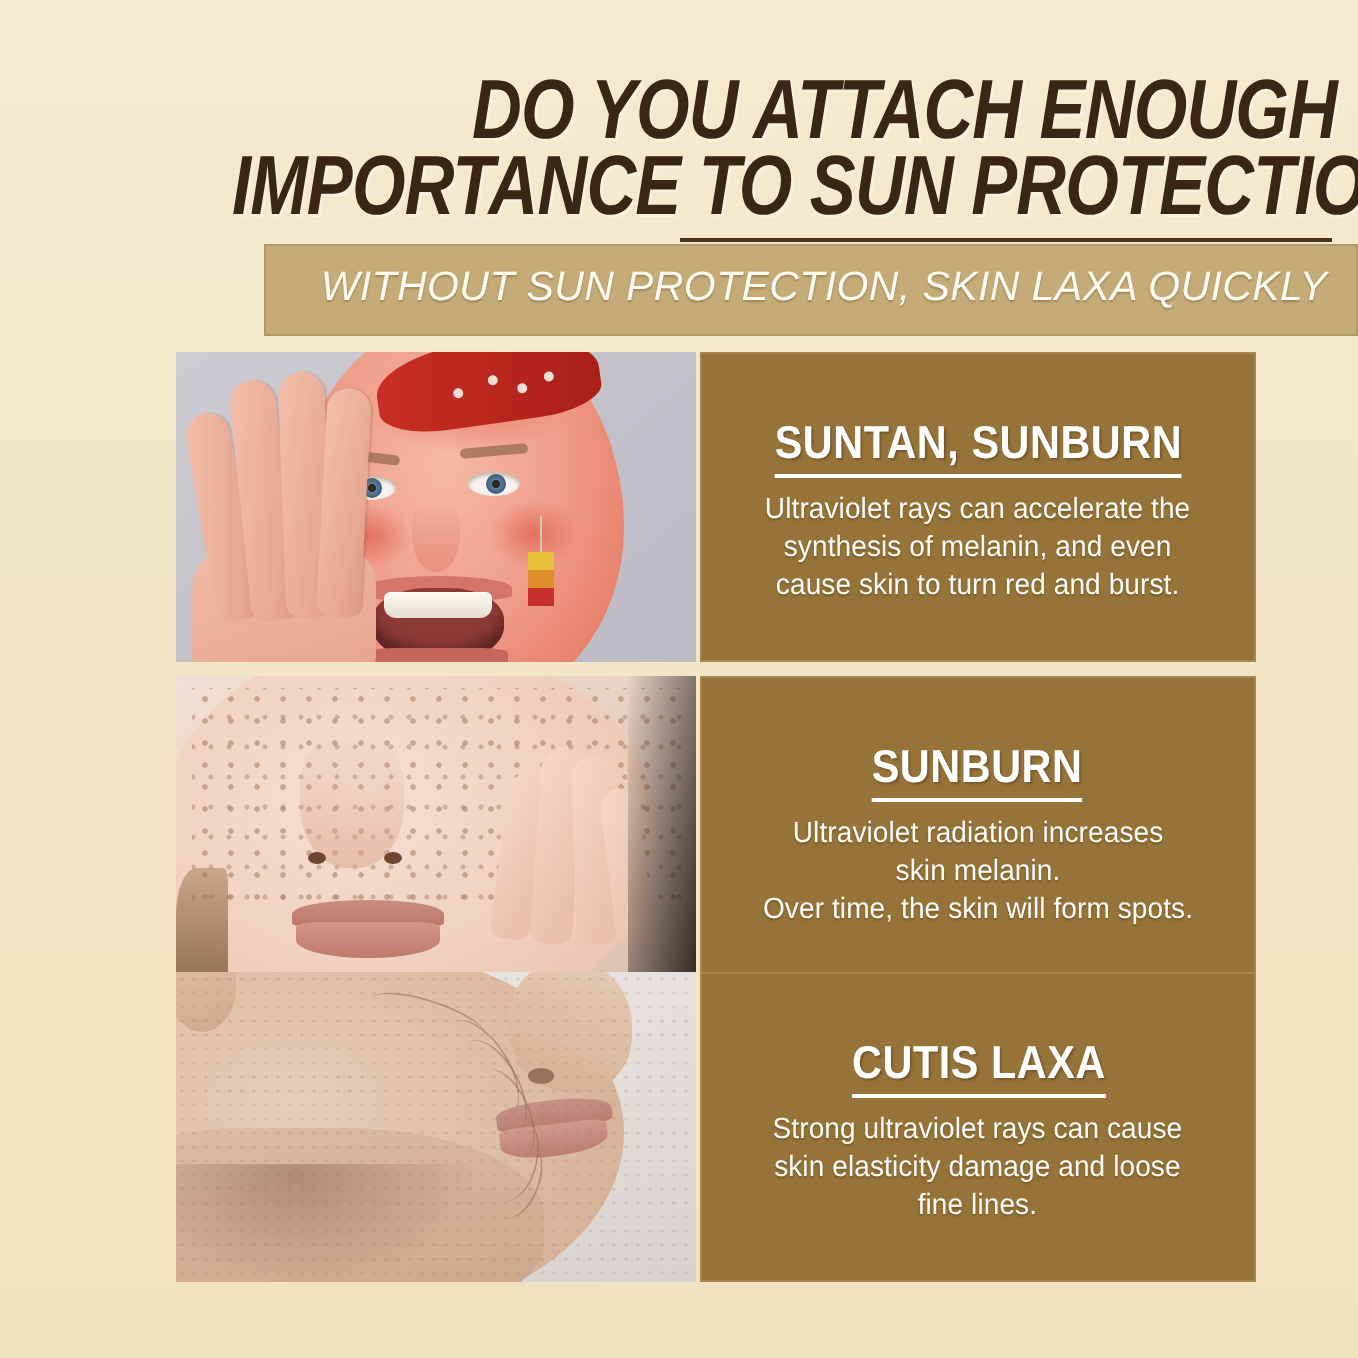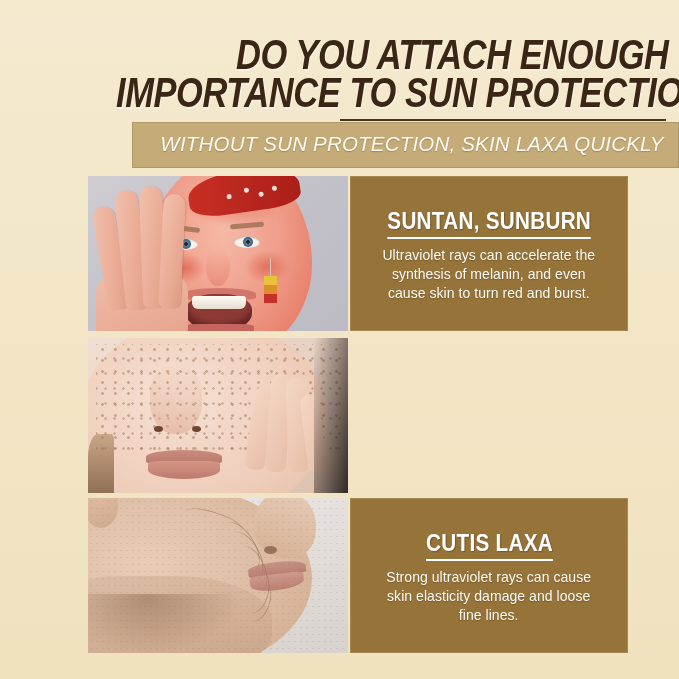--- a/index.html
+++ b/index.html
@@ -65,21 +65,21 @@
   }
 
   
   .row{
     position:absolute;
     left:88px; width:540px; height:155px;
     display:flex;
   }
   .row-1{ top:176px; }
   .row-2{ top:338px; }
-  .row-3{ top:498px; }
+  .row-3{ top:486px; }
 
   .photo{
     position:relative;
     width:260px; height:155px;
     overflow:hidden;
     flex:0 0 260px;
     background:#cfc9cb;
   }
   .card{
     position:relative;
@@ -418,20 +418,28 @@
       <div class="p2-lipT"></div>
       <div class="p2-lipB"></div>
       <div class="p2-hair"></div>
       <div class="p2-hand">
         <div class="p2-fin p2-fin1"></div>
         <div class="p2-fin p2-fin2"></div>
         <div class="p2-fin p2-fin3"></div>
         <div class="p2-fin p2-fin4"></div>
       </div>
       <div class="p2-dark"></div>
+    </div>
+    <div class="card">
+      <div class="card-title">SUNBURN</div>
+      <div class="card-body">
+        <span>Ultraviolet radiation increases</span>
+        <span>skin melanin.</span>
+        <span>Over time, the skin will form spots.</span>
+      </div>
     </div>
   </div>
 
   <div class="row row-3">
     <div class="photo">
       <div class="ph-bg p3-bg"></div>
       <div class="p3-face"></div>
       <div class="p3-jaw"></div>
       <div class="p3-ear"></div>
       <div class="p3-nose"></div>

